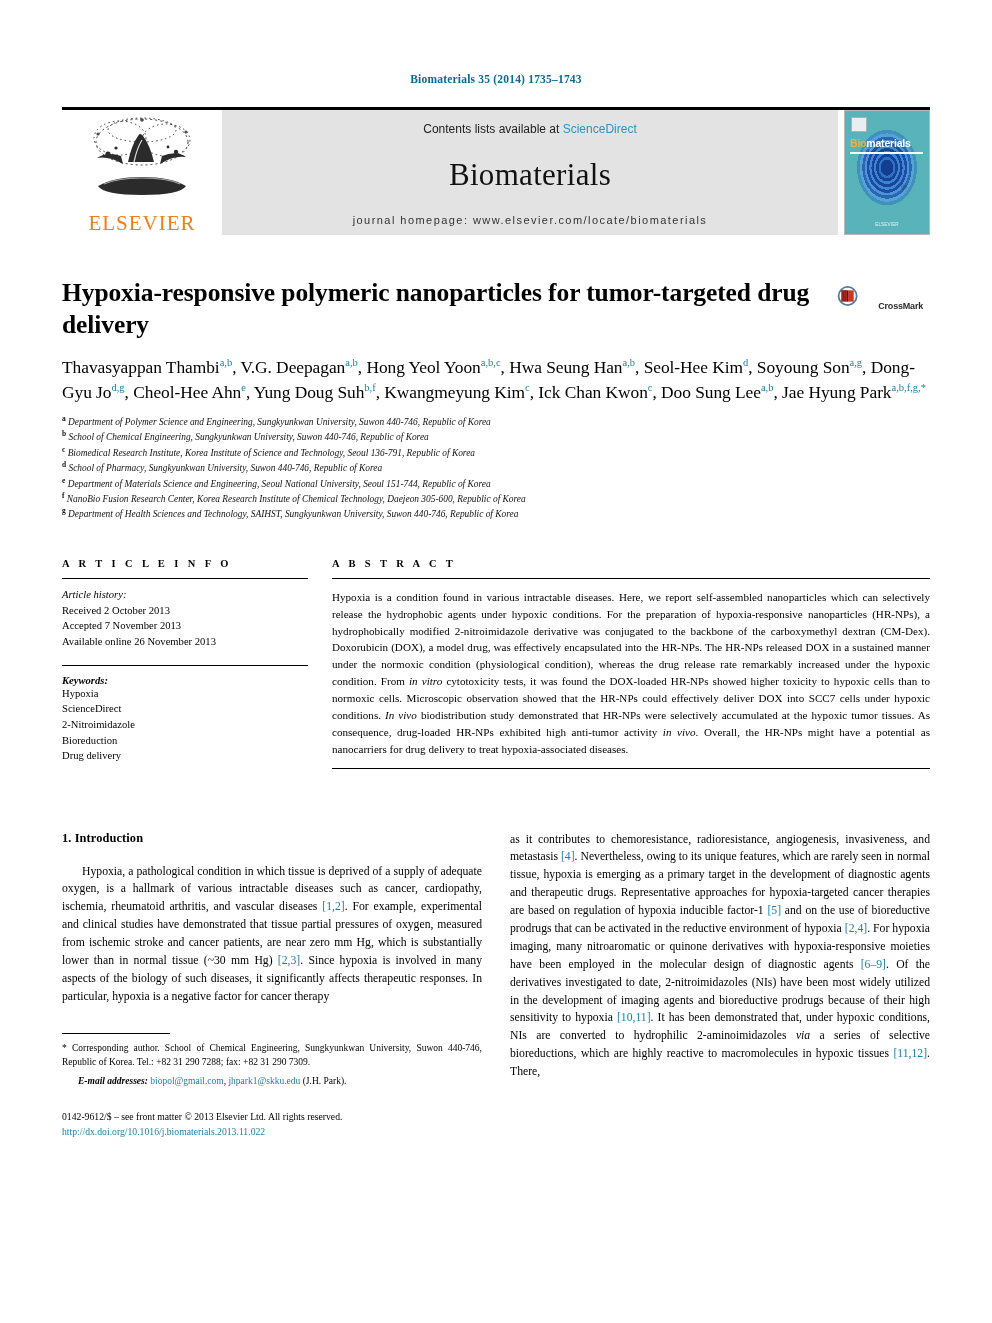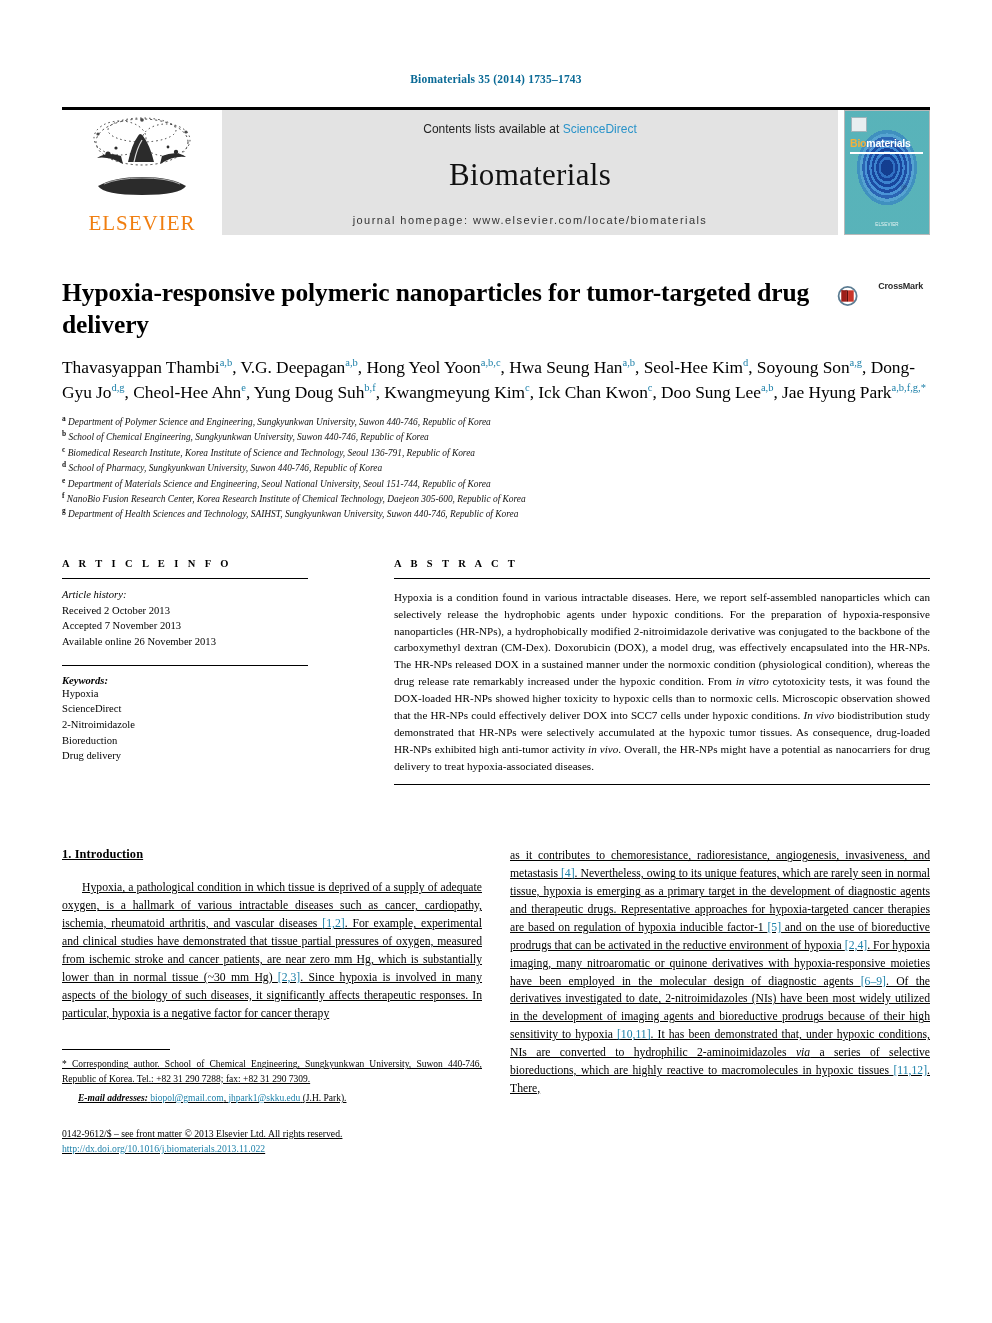--- a/index.html
+++ b/index.html
@@ -128,21 +128,21 @@
     font-family: "Liberation Serif", serif;
     font-size: 25.5px;
     font-weight: bold;
     line-height: 1.24;
     letter-spacing: -.1px;
     flex: 1 1 auto;
     max-width: 775px;
   }
   .crossmark {
     flex: 0 0 86px; width:86px; margin-top: 4px;
-    display:flex; align-items:flex-start; gap:20px;
+    display:flex; align-items:flex-end; gap:20px;
   }
   .crossmark-label {
     font-family:"Liberation Sans", sans-serif;
     font-size: 9px; font-weight: bold; color:#2b2b2b; letter-spacing:-.2px;
   }
 
   
   .authors {
     margin-top: 15px;
     font-family: "Liberation Serif", serif;
@@ -160,21 +160,21 @@
     font-size: 9.4px;
     line-height: 1.42;
     color: #111;
   }
   .affil sup { font-style: normal; font-weight: bold; font-size: 7.4px; }
 
   
   .info-abs {
     display: flex;
     margin-top: 36px;
-    gap: 86px;
+    gap: 24px;
   }
   .col-info { flex: 0 0 246px; }
   .col-abs  { flex: 1 1 auto; }
   .sec-head {
     font-family: "Liberation Serif", serif;
     font-size: 10.5px;
     font-weight: bold;
     letter-spacing: 3.4px;
   }
   .rule { border-top: 1.6px solid #000; margin-top: 9px; }
@@ -195,21 +195,20 @@
     text-align: right;
     font-size: 11.1px;
   }
   .abs-bottom-rule { border-top: 1px solid #000; margin-top: 10px; }
 
   
   .body-cols {
     display: flex;
     margin-top: 62px;
     gap: 28px;
-    text-decoration: underline;
   }
   .bcol { flex: 1 1 0; }
   h2.sec-num {
     font-size: 12.4px;
     font-weight: bold;
     margin-bottom: 17px;
     letter-spacing: .1px;
   }
   p.para {
     font-size: 11.7px;

